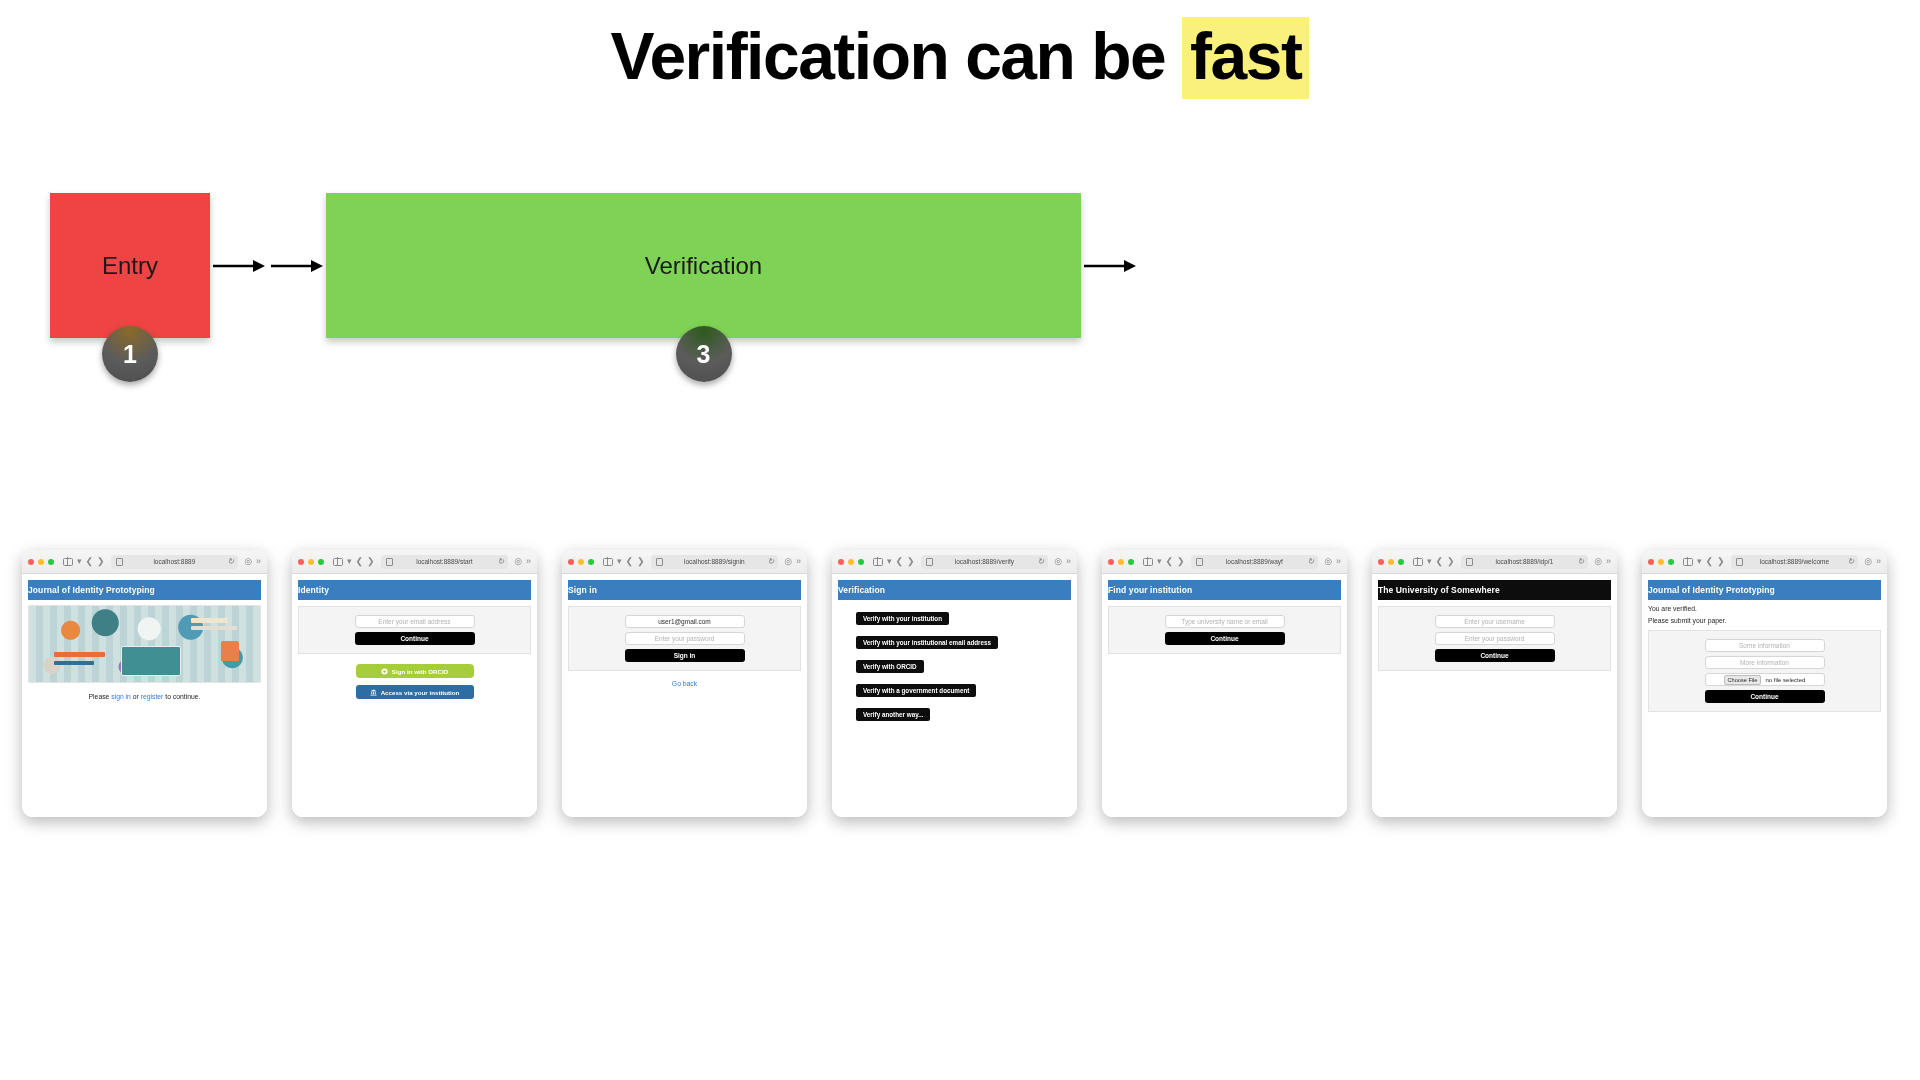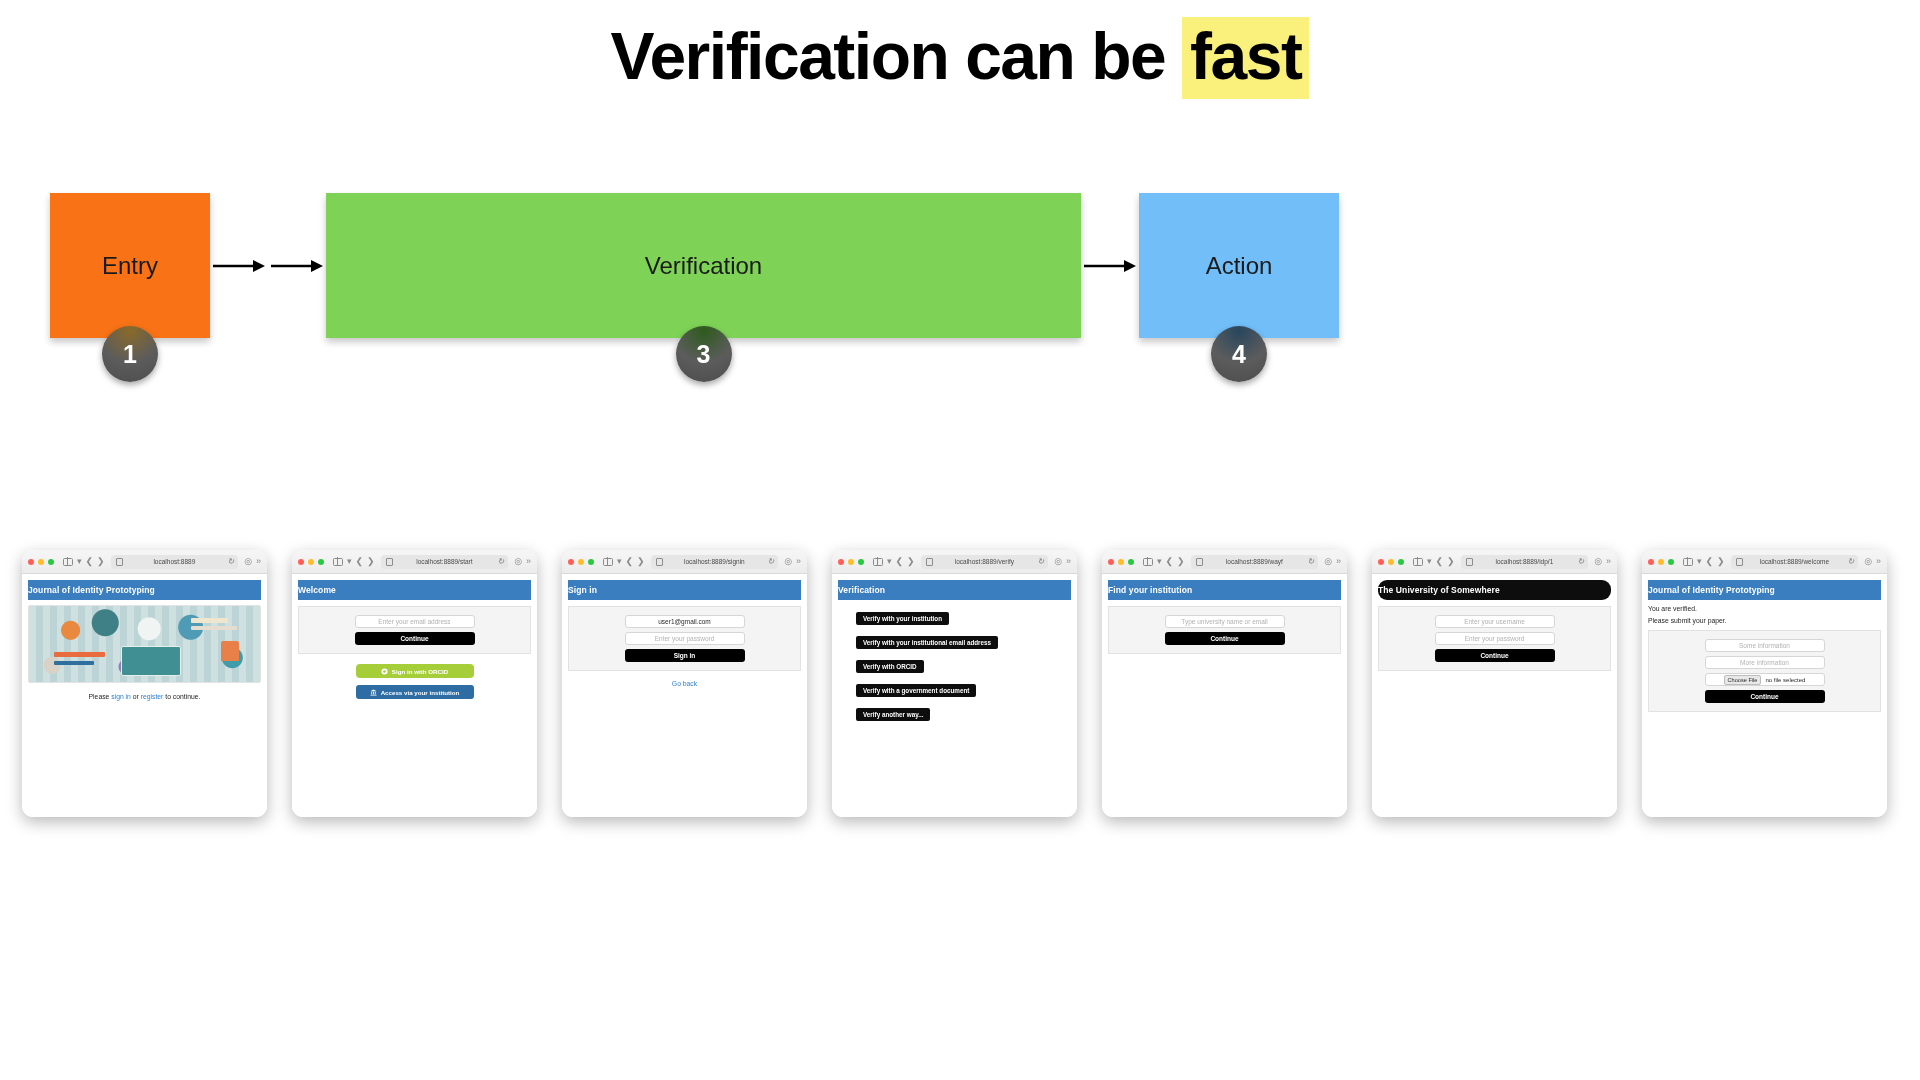--- a/index.html
+++ b/index.html
@@ -95,21 +95,21 @@
   }
   .urlbar .rel { position: absolute; right: 4px; font-size: 8px; color: #7c7c7c; line-height:1; }
 
   
   .page { flex: 1 1 auto; background: #ffffff; padding: 6px; overflow: hidden; }
   .pagehdr {
     background: #3b7ebf; color: #fff;
     font-size: 8.5px; font-weight: 700;
     padding: 5px 0; letter-spacing: 0.1px;
   }
-  .pagehdr.dark { background: #0d0d0d; border-radius: 9px; }
+  .pagehdr.dark { background: #0d0d0d; }
   .panel {
     background: #f4f4f4; border: 1px solid #e2e2e2;
     padding: 8px 10px; margin-top: 6px;
     display: flex; flex-direction: column; align-items: center; gap: 4px;
   }
   .fld {
     width: 120px; height: 13px; background: #fff;
     border: 1px solid #d6d6d6; border-radius: 3px;
     font-size: 6.5px; color: #b2b2b2;
     display: flex; align-items: center; justify-content: center;
@@ -181,21 +181,21 @@
 </style>
 </head>
 <body>
 
 <div class="stage">
 
   <div class="title"><span>Verification can be </span><span class="hl">fast</span></div>
 
   <div class="flow">
 
-    <div class="flow-box" style="width:160px;background:#f97316;">
+    <div class="flow-box" style="width:160px;background:#ef4444;">
       <span class="lbl">Entry</span>
       <span class="flow-badge" style="background:radial-gradient(circle at 50% 8%, #8a6a28 0%, #5c5c5c 55%, #4c4c4c 100%);">1</span>
     </div>
 
     <div class="arrow">
       <svg width="52" height="14" viewBox="0 0 52 14">
           <line x1="0" y1="7" x2="40" y2="7" stroke="#000" stroke-width="2.6"></line>
           <polygon points="40,1 52,7 40,13" fill="#000"></polygon>
         </svg>
     </div>
@@ -213,24 +213,20 @@
       <span class="flow-badge" style="background:radial-gradient(circle at 50% 8%, #2d5b1c 0%, #5c5c5c 55%, #4c4c4c 100%);">3</span>
     </div>
 
     <div class="arrow">
       <svg width="52" height="14" viewBox="0 0 52 14">
           <line x1="0" y1="7" x2="40" y2="7" stroke="#000" stroke-width="2.6"></line>
           <polygon points="40,1 52,7 40,13" fill="#000"></polygon>
         </svg>
     </div>
 
-    <div class="flow-box" style="width:200px;background:#71BEF8;">
-      <span class="lbl">Action</span>
-      <span class="flow-badge" style="background:radial-gradient(circle at 50% 8%, #28465e 0%, #5c5c5c 55%, #4c4c4c 100%);">4</span>
-    </div>
   </div>
 
   <div class="cards">
 
     <div class="card">
       <div class="chrome">
         <span class="tl">
           <i class="dot r"></i>
           <i class="dot y"></i>
           <i class="dot g"></i>
@@ -274,21 +270,21 @@
         <span class="cicon">❯</span>
         <span class="urlbar">
           <i class="shield"></i>
           <span class="utxt">localhost:8889/start</span>
           <i class="rel">↻</i>
         </span>
         <span class="cicon">◎</span>
         <span class="cicon">»</span>
       </div>
       <div class="page">
-        <div class="pagehdr">Welcome</div>
+        <div class="pagehdr">Identity</div>
         <div class="panel">
           <div class="fld">Enter your email address</div>
           <div class="btn-blk">Continue</div>
         </div>
         <div style="margin-top:10px;">
           <div class="btn-orcid">
             <svg class="mini-ic" viewBox="0 0 16 16">
                 <circle cx="8" cy="8" r="7" fill="#fff"></circle>
                 <circle cx="8" cy="8" r="3" fill="#a6ce39"></circle>
               </svg>

